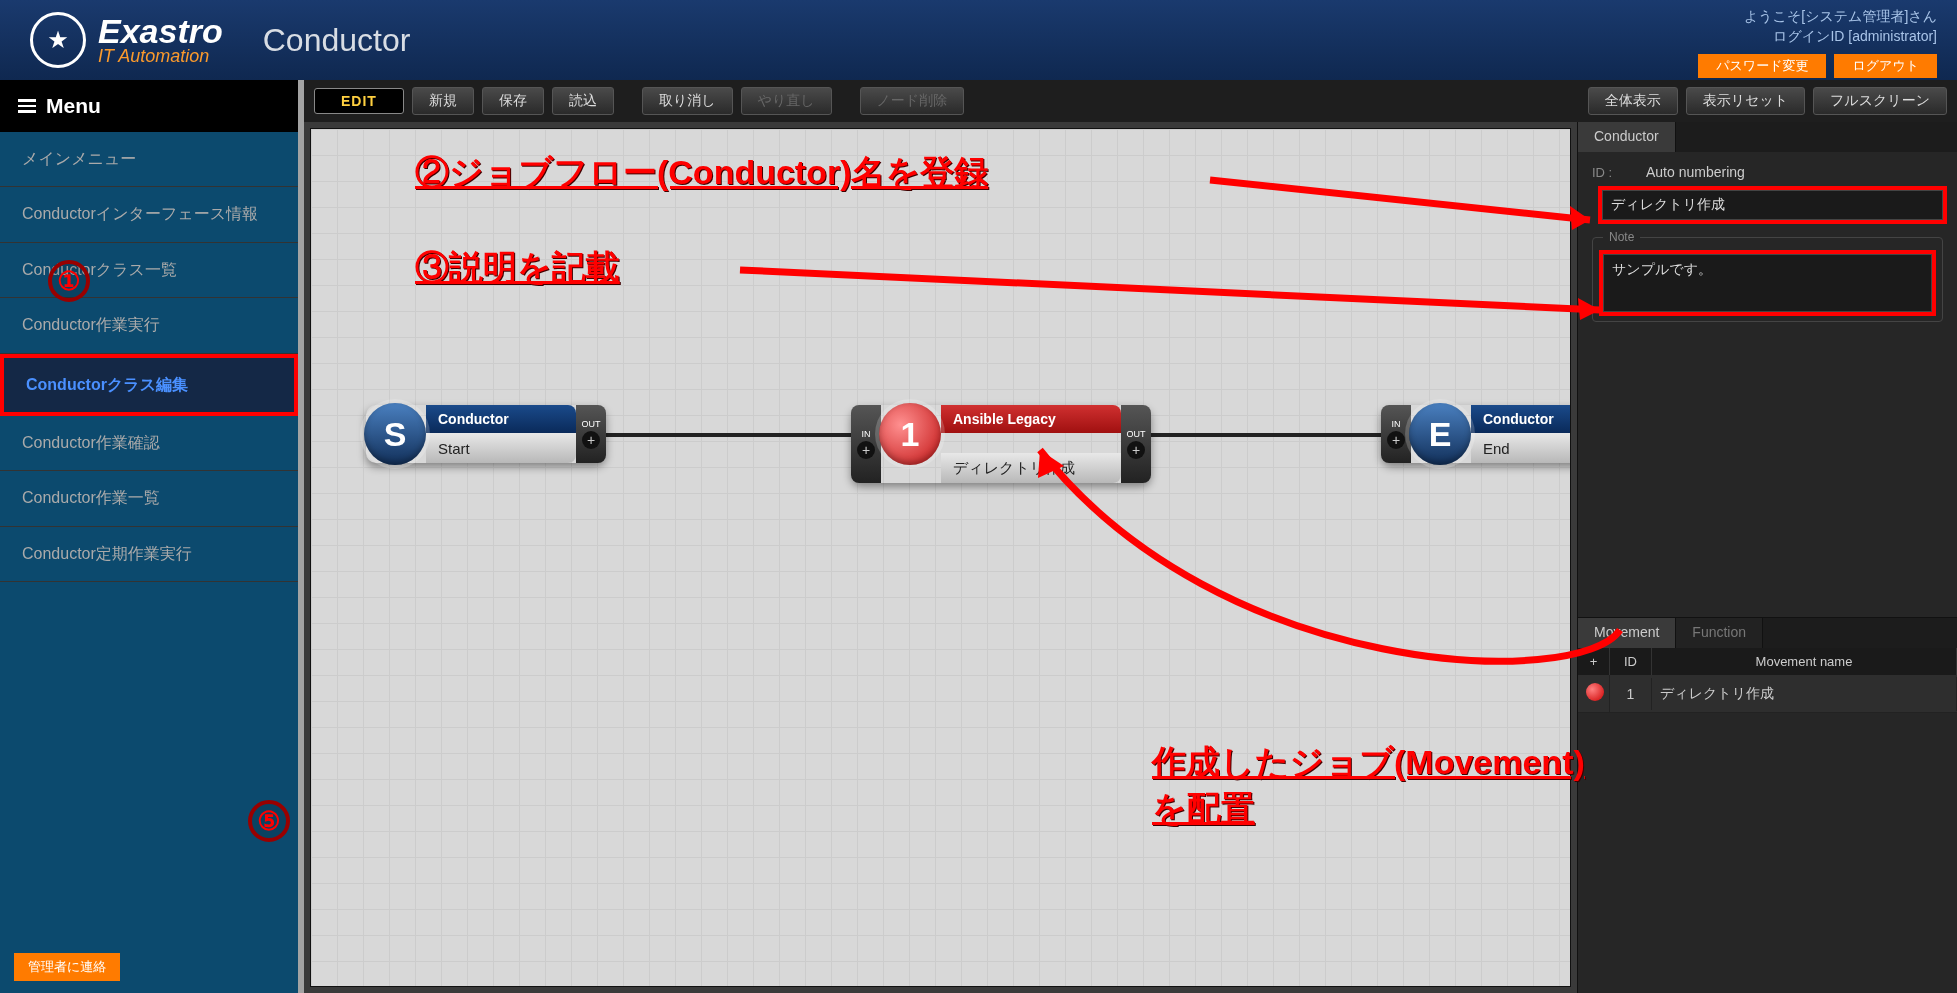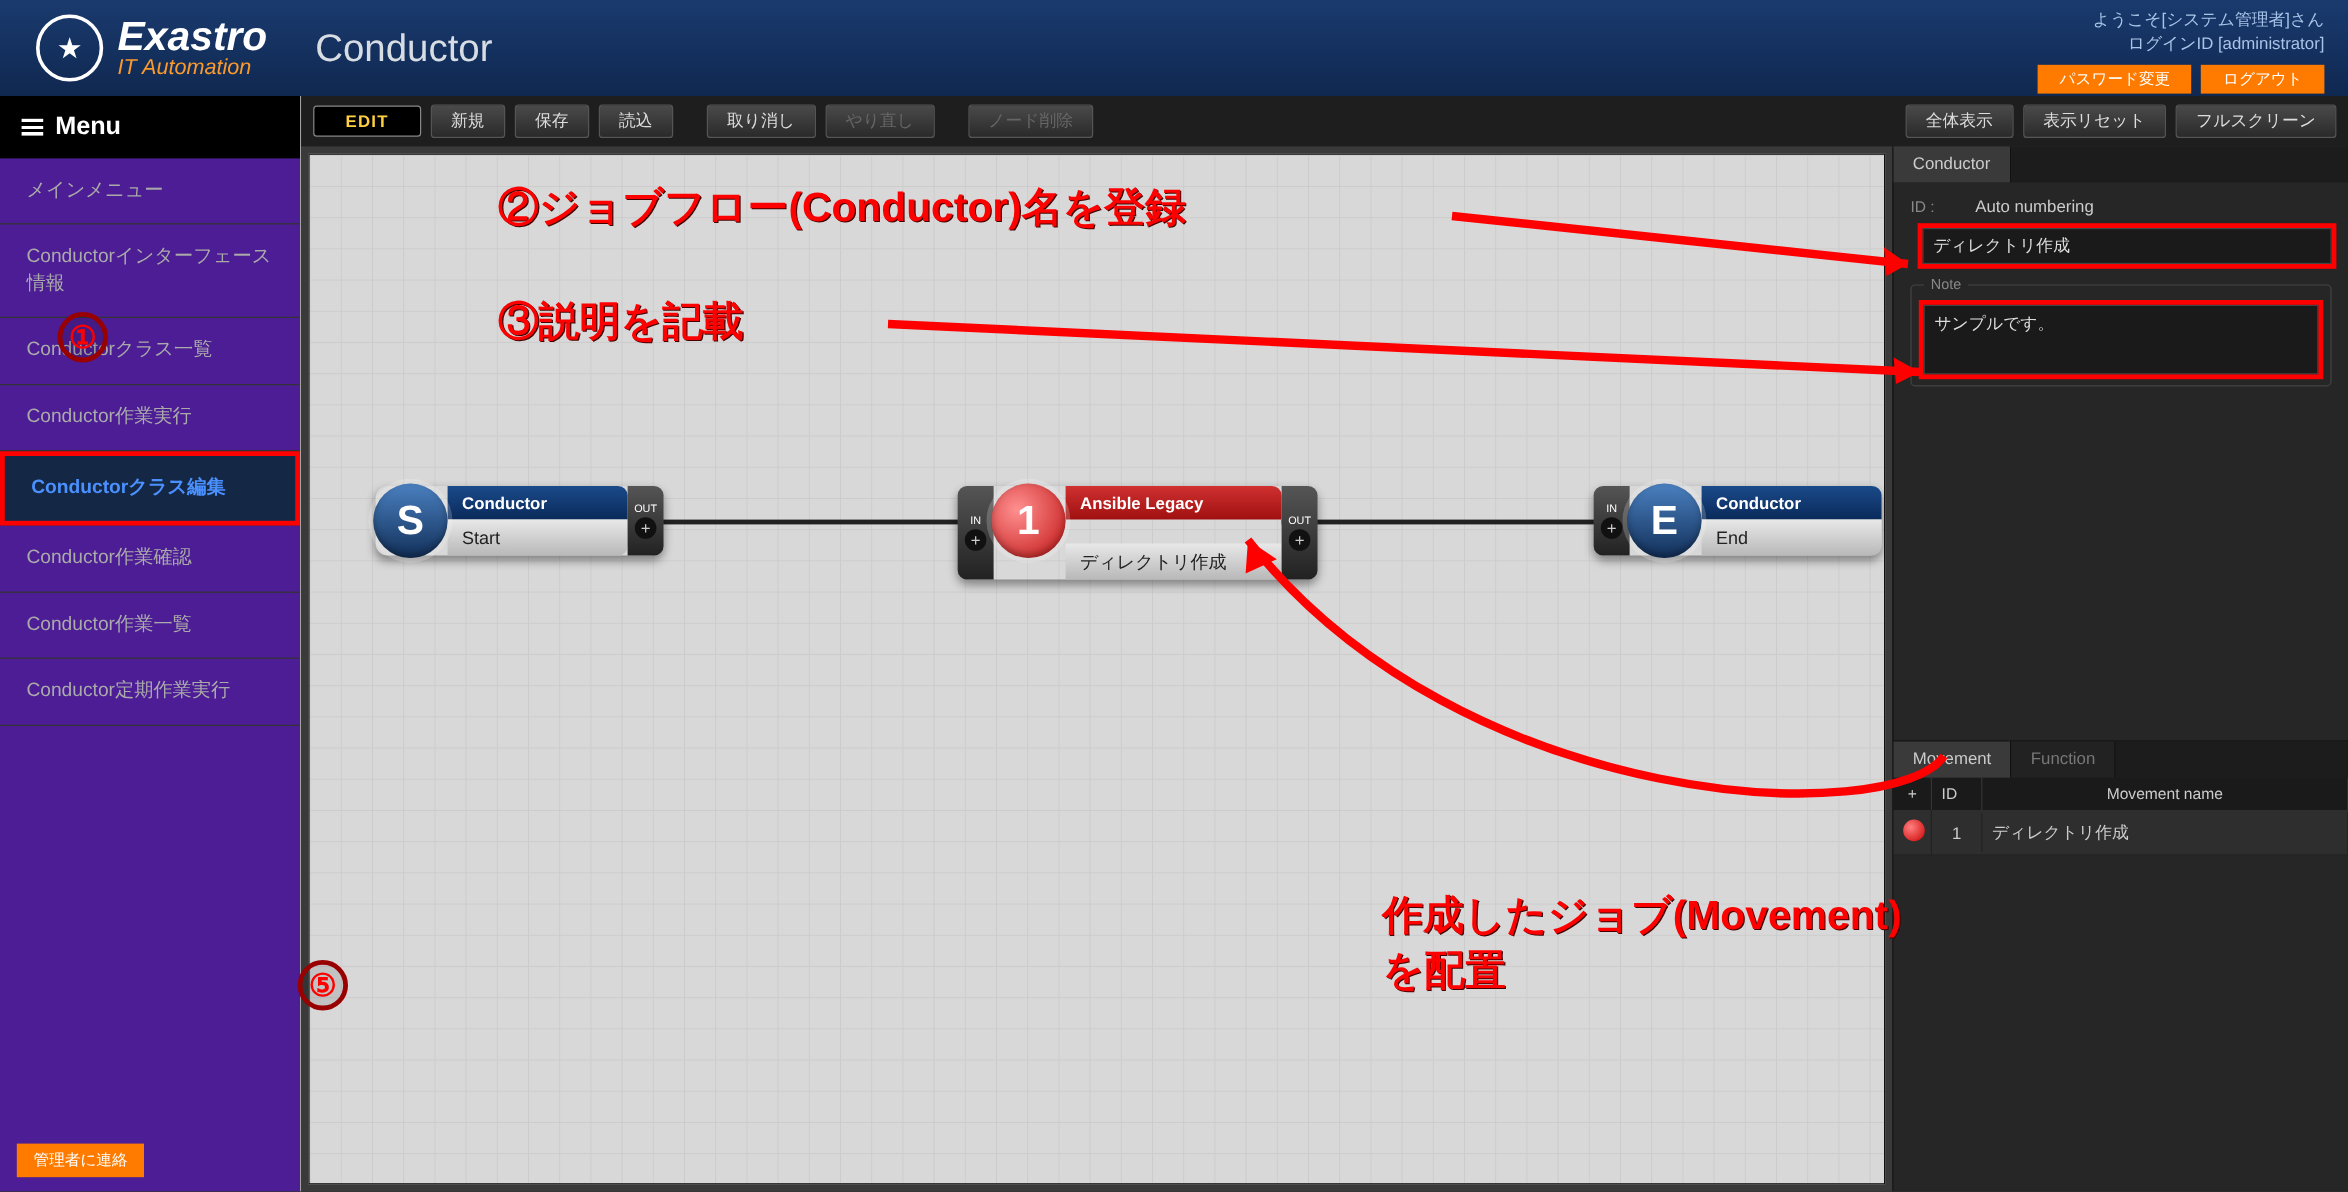--- a/index.html
+++ b/index.html
@@ -17,21 +17,21 @@
 .app-title { color: #d8dde4; font-size: 32px; margin-left: 40px; }
 .header-right { position: absolute; right: 20px; top: 8px; text-align: right; font-size: 14px; color: #a8c4e8; }
 .header-login { margin-top: 2px; }
 .header-buttons { margin-top: 8px; display: flex; gap: 8px; justify-content: flex-end; }
 .hbtn { background: #ff7b00; color: #fff; padding: 3px 18px; font-size: 13px; border: none; cursor: pointer; }
 
 
 .main-row { display: flex; height: 913px; background: #2a2a2a; }
 
 
-.sidebar { width: 251px; background: #4c1d95; border-right: 1px solid #a3a3a3; }
+.sidebar { width: 304px; background: #0c4a6e; border-right: 6px solid #a3a3a3; }
 .menu-header { background: #000; color: #fff; padding: 14px 18px; font-size: 21px; font-weight: bold; display: flex; align-items: center; gap: 10px; }
 .menu-burger { display: inline-block; width: 18px; height: 14px; background: linear-gradient(#fff 0 20%, transparent 20% 40%, #fff 40% 60%, transparent 60% 80%, #fff 80% 100%); }
 .sidebar-item { padding: 16px 22px; color: #aaa; font-size: 16px; border-bottom: 1px solid #333; cursor: pointer; line-height: 1.4; }
 .sidebar-item.active { background: #142846; color: #4a90ff; font-weight: bold; border: 4px solid #ff0000; }
 .sidebar-bottom { position: absolute; bottom: 12px; left: 14px; }
 .sidebar-bottom .hbtn { padding: 5px 14px; font-size: 13px; }
 
 
 .content { flex: 1; display: flex; flex-direction: column; background: #3a3a3a; }
 
@@ -79,31 +79,31 @@
 .rp-textarea { width: 100%; height: 58px; background: #1a1a1a; border: 1px solid #444; color: #ddd; padding: 6px 8px; font-size: 14px; resize: none; outline: 4px solid #ff0000; }
 .rp-fieldset { border: 1px solid #444; border-radius: 4px; padding: 10px 10px 6px; margin-top: 8px; }
 .rp-legend { font-size: 12px; color: #888; padding: 0 6px; }
 
 .rp-bottom { margin-top: auto; border-top: 1px solid #111; }
 .rp-filter { display: flex; align-items: center; padding: 8px 12px; gap: 8px; background: #222; }
 .rp-filter input { flex: 1; background: #1a1a1a; border: 1px solid #444; padding: 3px 6px; color: #ccc; }
 .mv-head { display: flex; background: #1a1a1a; font-size: 13px; }
 .mv-head > div { padding: 6px 8px; border-right: 1px solid #333; }
 .mv-plus { width: 32px; text-align: center; }
-.mv-id { width: 42px; }
+.mv-id { width: 42px; text-align: center; }
 .mv-name { flex: 1; text-align: center; }
 .mv-row { display: flex; align-items: center; font-size: 14px; background: #2e2e2e; border-bottom: 1px solid #222; cursor: grab; }
 .mv-row > div { padding: 8px 8px; border-right: 1px solid #222; }
 .mv-dot { width: 32px; text-align: center; }
 .red-dot { display: inline-block; width: 18px; height: 18px; border-radius: 50%; background: radial-gradient(circle at 35% 35%, #ff8080, #cc0000); }
 .mv-blank { height: 280px; background: #262626; }
 
 
 .anno { position: absolute; pointer-events: none; z-index: 50; }
-.anno-text { color: #ff0000; font-size: 34px; font-weight: bold; text-shadow: 1px 1px 0 #400000; white-space: nowrap; }
+.anno-text { color: #ff0000; font-size: 34px; font-weight: bold; text-shadow: 1px 1px 0 #400000; white-space: nowrap; text-decoration: underline; }
 .circ-num { display: inline-flex; width: 42px; height: 42px; border: 4px solid #990000; border-radius: 50%; align-items: center; justify-content: center; color: #ff0000; font-size: 26px; font-weight: bold; background: rgba(0,0,0,.1); }
 svg.arrow { position: absolute; overflow: visible; }
 svg.arrow path { stroke: #ff0000; stroke-width: 7; fill: none; }
 svg.arrow polygon { fill: #ff0000; }
 </style>
 </head>
 <body>
 
 <div class="app" style="transform: scale(1);">
 

